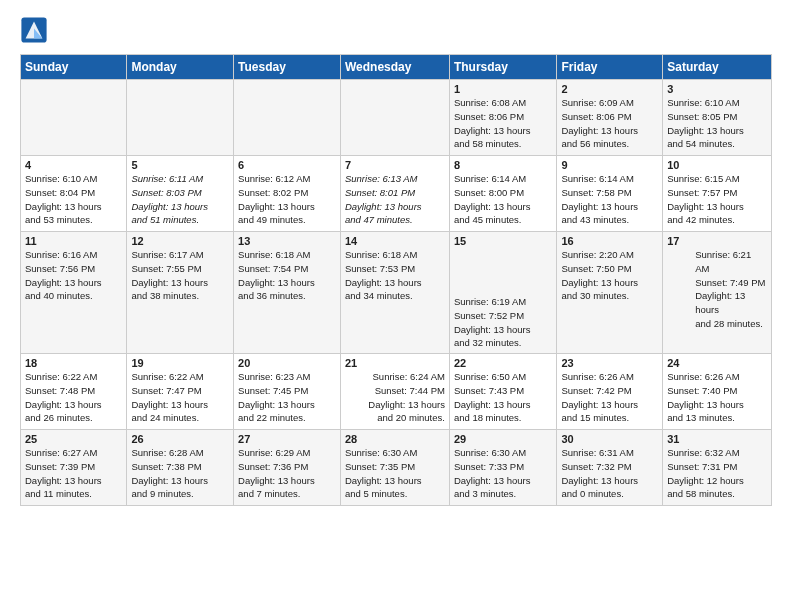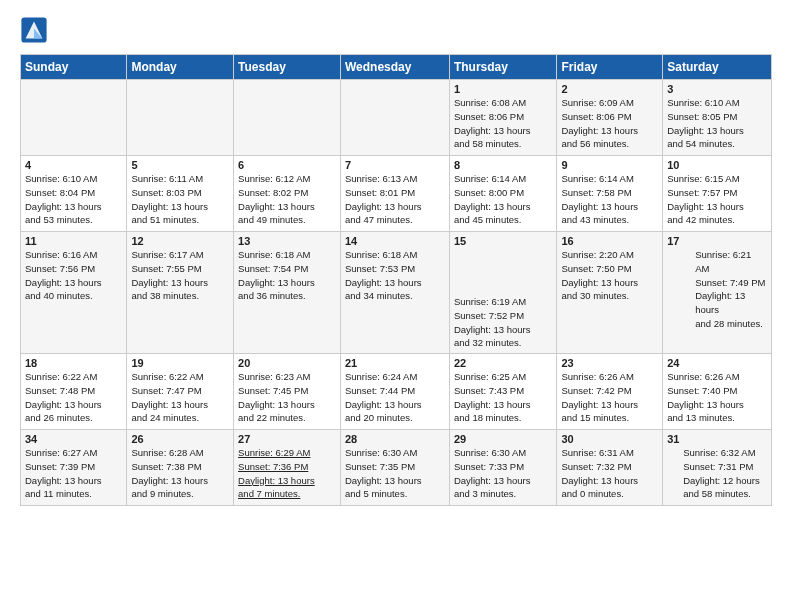--- a/index.html
+++ b/index.html
@@ -162,35 +162,35 @@
         <tr>
           <td>
             <span class="day-num">4</span>
             <div class="day-info" style="white-space: pre-line;">Sunrise: 6:10 AM
 Sunset: 8:04 PM
 Daylight: 13 hours
 and 53 minutes.</div>
           </td>
           <td>
             <span class="day-num">5</span>
-            <div class="day-info" style="white-space: pre-line;">Sunrise: 6:11 AM
+            <div class="day-info" style="white-space: pre-line; font-style: italic;">Sunrise: 6:11 AM
 Sunset: 8:03 PM
 Daylight: 13 hours
 and 51 minutes.</div>
           </td>
           <td>
             <span class="day-num">6</span>
             <div class="day-info" style="white-space: pre-line;">Sunrise: 6:12 AM
 Sunset: 8:02 PM
 Daylight: 13 hours
 and 49 minutes.</div>
           </td>
           <td>
             <span class="day-num">7</span>
-            <div class="day-info" style="white-space: pre-line;">Sunrise: 6:13 AM
+            <div class="day-info" style="white-space: pre-line; font-style: italic;">Sunrise: 6:13 AM
 Sunset: 8:01 PM
 Daylight: 13 hours
 and 47 minutes.</div>
           </td>
           <td>
             <span class="day-num">8</span>
             <div class="day-info" style="white-space: pre-line;">Sunrise: 6:14 AM
 Sunset: 8:00 PM
 Daylight: 13 hours
 and 45 minutes.</div>
@@ -278,28 +278,28 @@
           </td>
           <td>
             <span class="day-num">20</span>
             <div class="day-info" style="white-space: pre-line;">Sunrise: 6:23 AM
 Sunset: 7:45 PM
 Daylight: 13 hours
 and 22 minutes.</div>
           </td>
           <td>
             <span class="day-num">21</span>
-            <div class="day-info" style="white-space: pre-line;">Sunrise: 6:24 AM
+            <div class="day-info" style="white-space: pre-line; text-align: right;">Sunrise: 6:24 AM
 Sunset: 7:44 PM
 Daylight: 13 hours
 and 20 minutes.</div>
           </td>
           <td>
             <span class="day-num">22</span>
-            <div class="day-info" style="white-space: pre-line;">Sunrise: 6:25 AM
+            <div class="day-info" style="white-space: pre-line;">Sunrise: 6:50 AM
 Sunset: 7:43 PM
 Daylight: 13 hours
 and 18 minutes.</div>
           </td>
           <td>
             <span class="day-num">23</span>
             <div class="day-info" style="white-space: pre-line;">Sunrise: 6:26 AM
 Sunset: 7:42 PM
 Daylight: 13 hours
 and 15 minutes.</div>
@@ -307,36 +307,36 @@
           <td>
             <span class="day-num">24</span>
             <div class="day-info" style="white-space: pre-line;">Sunrise: 6:26 AM
 Sunset: 7:40 PM
 Daylight: 13 hours
 and 13 minutes.</div>
           </td>
         </tr>
         <tr>
           <td>
-            <span class="day-num">34</span>
+            <span class="day-num">25</span>
             <div class="day-info" style="white-space: pre-line;">Sunrise: 6:27 AM
 Sunset: 7:39 PM
 Daylight: 13 hours
 and 11 minutes.</div>
           </td>
           <td>
             <span class="day-num">26</span>
             <div class="day-info" style="white-space: pre-line;">Sunrise: 6:28 AM
 Sunset: 7:38 PM
 Daylight: 13 hours
 and 9 minutes.</div>
           </td>
           <td>
             <span class="day-num">27</span>
-            <div class="day-info" style="white-space: pre-line; text-decoration: underline;">Sunrise: 6:29 AM
+            <div class="day-info" style="white-space: pre-line;">Sunrise: 6:29 AM
 Sunset: 7:36 PM
 Daylight: 13 hours
 and 7 minutes.</div>
           </td>
           <td>
             <span class="day-num">28</span>
             <div class="day-info" style="white-space: pre-line;">Sunrise: 6:30 AM
 Sunset: 7:35 PM
 Daylight: 13 hours
 and 5 minutes.</div>
@@ -350,21 +350,21 @@
           </td>
           <td>
             <span class="day-num">30</span>
             <div class="day-info" style="white-space: pre-line;">Sunrise: 6:31 AM
 Sunset: 7:32 PM
 Daylight: 13 hours
 and 0 minutes.</div>
           </td>
           <td>
             <span class="day-num">31</span>
-            <div class="day-info" style="white-space: pre-line; margin-left: 16px;">Sunrise: 6:32 AM
+            <div class="day-info" style="white-space: pre-line;">Sunrise: 6:32 AM
 Sunset: 7:31 PM
 Daylight: 12 hours
 and 58 minutes.</div>
           </td>
         </tr>
       </tbody>
   </table>
 </div>
 
 </body></html>

